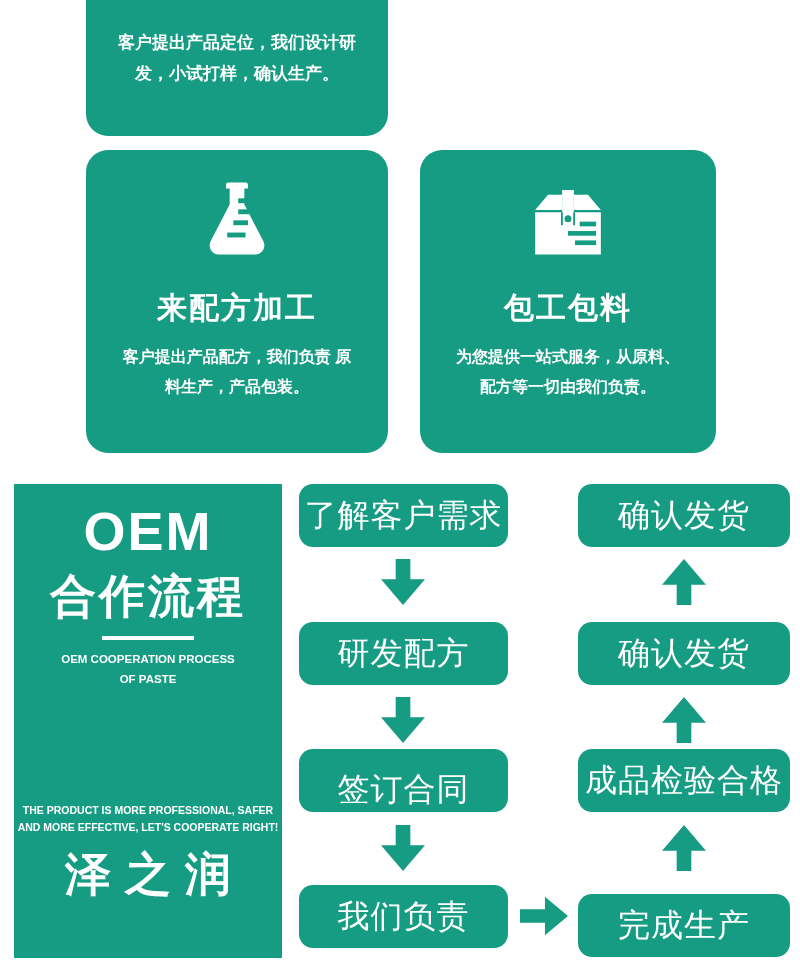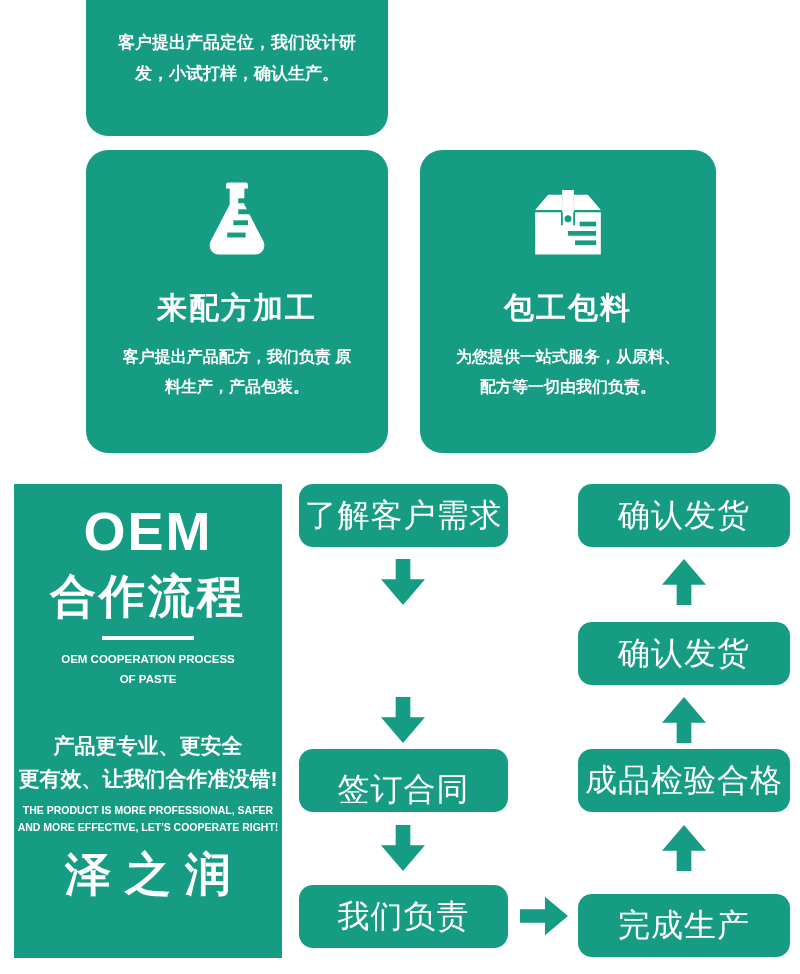--- a/index.html
+++ b/index.html
@@ -71,29 +71,30 @@
     <div class="svc-desc">为您提供一站式服务，从原料、
 配方等一切由我们负责。</div>
   </div>
 
   <div class="oem-panel">
     <div class="oem-en">OEM</div>
     <div class="oem-zh">合作流程</div>
     <div class="oem-divider"></div>
     <div class="oem-sub">OEM COOPERATION PROCESS
 OF PASTE</div>
-    <div class="oem-slogan">产品更专业、更安全
-更有效、让我们合作准没错!</div>
     <div class="oem-slogan-en">THE PRODUCT IS MORE PROFESSIONAL, SAFER
 AND MORE EFFECTIVE, LET'S COOPERATE RIGHT!</div>
     <div class="oem-brand">泽之润</div>
   </div>
 
   <div class="fbox col1" style="top:484px;">
     <span>了解客户需求</span>
+  </div>
+  <div class="fbox col1" style="top:622px;">
+    <span>研发配方</span>
   </div>
   <div class="fbox col1" style="top:749px;align-items:flex-end;">
     <span>签订合同</span>
   </div>
   <div class="fbox col1" style="top:885px;">
     <span>我们负责</span>
   </div>
 
   <div class="fbox col2" style="top:484px;">
     <span>确认发货</span>

